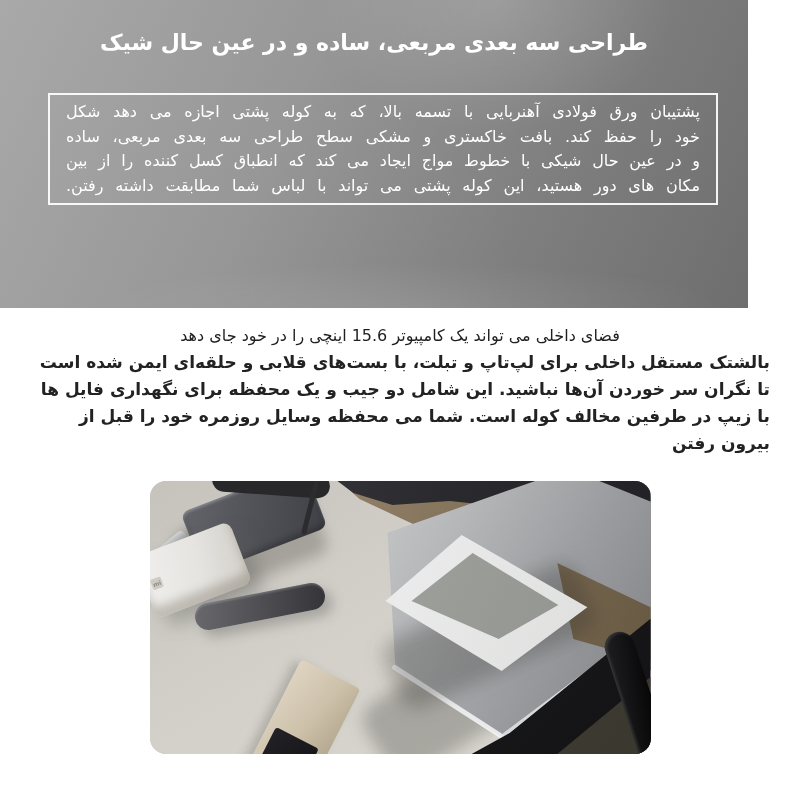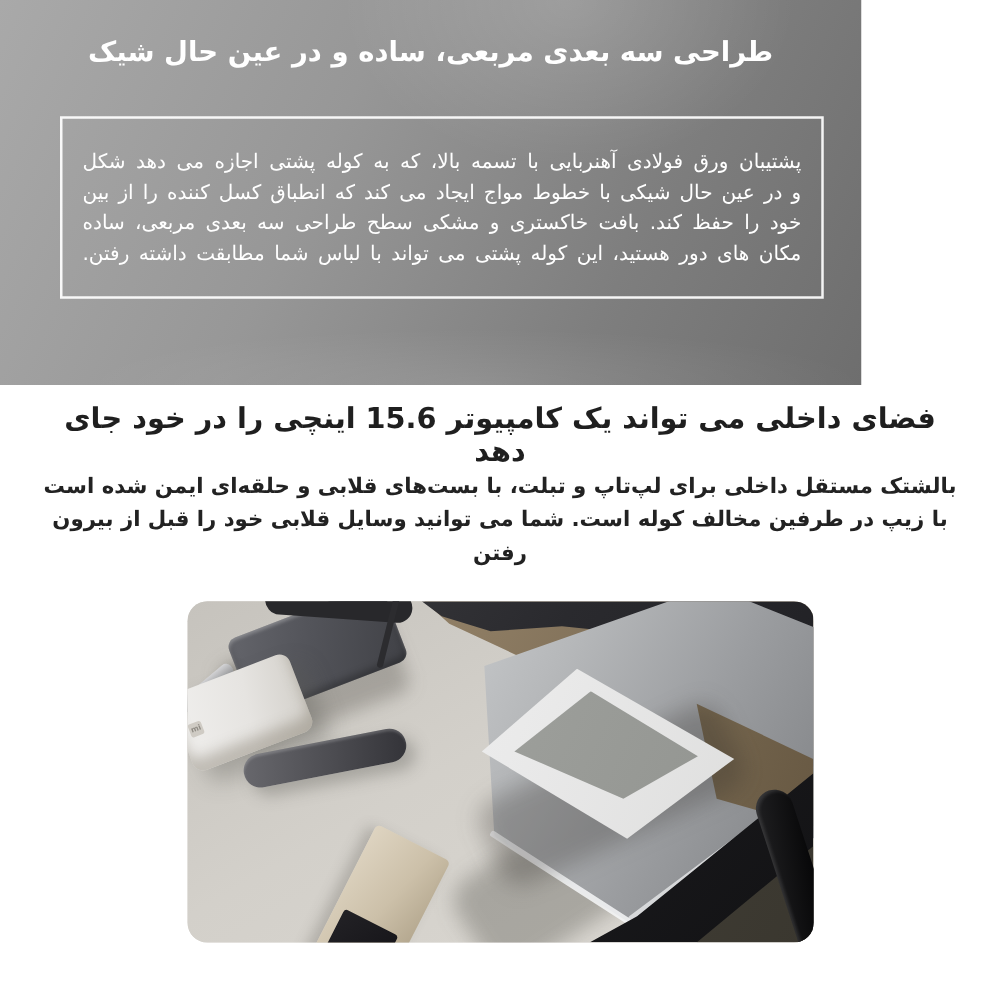--- a/index.html
+++ b/index.html
@@ -5,50 +5,50 @@
   html,body{margin:0;padding:0;}
   body{
     width:800px;height:800px;overflow:hidden;background:#ffffff;
     font-family:"DejaVu Sans",sans-serif;
     -webkit-font-smoothing:antialiased;
   }
   .page{width:800px;height:800px;position:relative;}
 
   
   .hero{
-    position:relative;width:689px;height:308px;
+    position:relative;width:748px;height:308px;
     background:
       radial-gradient(260px 190px at 66% 0%, rgba(255,255,255,0.16), rgba(255,255,255,0) 70%),
       radial-gradient(420px 60px at 55% 100%, rgba(255,255,255,0.10), rgba(255,255,255,0) 75%),
       linear-gradient(115deg,#a9a9a9 0%,#979797 38%,#7e7e7e 72%,#6e6e6e 100%);
   }
   .hero-title{
     padding-top:27px;margin:0 40px;
     text-align:center;direction:rtl;
     color:#ffffff;font-size:22px;font-weight:bold;line-height:32px;
   }
   .hero-box{
     position:absolute;left:48px;right:30px;top:93px;
     border:2px solid rgba(255,255,255,0.92);
-    padding:22px 16px;
+    padding:5px 16px;
     direction:rtl;
   }
   .hero-line{
     color:#ffffff;font-size:16px;line-height:24.6px;
     text-align:justify;text-align-last:justify;
     white-space:nowrap;overflow:hidden;
   }
 
   
   .features{padding-top:14px;direction:rtl;}
   .features-heading{
-    text-align:center;color:#1f1f1f;font-size:23px;font-weight:bold;line-height:27px;margin:0 40px;
+    text-align:center;color:#1f1f1f;font-size:16px;font-weight:normal;line-height:27px;margin:0 40px;
   }
   .features-line{
-    text-align:center;color:#222222;font-size:17px;font-weight:bold;line-height:27px;margin:0 30px;
+    color:#222222;font-size:17px;font-weight:bold;line-height:27px;margin:0 30px;
   }
 
   
   .photo{
     position:relative;width:501px;height:273px;margin:24px auto 0;
     border-radius:16px;overflow:hidden;background:#d3d0ca;
   }
   .photo *{position:absolute;}
   .ph-table{inset:0;background:linear-gradient(150deg,#c6c3bd 0%,#d3d0ca 45%,#dbd8d2 100%);}
   .ph-hdd-shadow{left:30px;top:26px;width:142px;height:72px;transform:rotate(-21deg);
@@ -114,30 +114,31 @@
 </style>
 </head>
 <body>
 
 <div class="page">
 
   <section class="hero">
     <h1 class="hero-title">طراحی سه بعدی مربعی، ساده و در عین حال شیک</h1>
     <div class="hero-box">
       <div class="hero-line">پشتیبان ورق فولادی آهنربایی با تسمه بالا، که به کوله پشتی اجازه می دهد شکل</div>
+      <div class="hero-line">خود را حفظ کند. بافت خاکستری و مشکی سطح طراحی سه بعدی مربعی، ساده</div>
       <div class="hero-line">و در عین حال شیکی با خطوط مواج ایجاد می کند که انطباق کسل کننده را از بین</div>
-      <div class="hero-line">خود را حفظ کند. بافت خاکستری و مشکی سطح طراحی سه بعدی مربعی، ساده</div>
       <div class="hero-line">مکان های دور هستید، این کوله پشتی می تواند با لباس شما مطابقت داشته رفتن.</div>
     </div>
   </section>
 
   <section class="features">
     <div class="features-heading">فضای داخلی می تواند یک کامپیوتر 15.6 اینچی را در خود جای دهد</div>
     <div class="features-line">بالشتک مستقل داخلی برای لپ‌تاپ و تبلت، با بست‌های قلابی و حلقه‌ای ایمن شده است</div>
-    <div class="features-line">با زیپ در طرفین مخالف کوله است. شما می توانید وسایل قلابی خود را قبل از بیرون رفتن</div>
+    <div class="features-line">تا نگران سر خوردن آن‌ها نباشید. این شامل دو جیب و یک محفظه برای نگهداری فایل ها</div>
+    <div class="features-line">با زیپ در طرفین مخالف کوله است. شما می محفظه وسایل روزمره خود را قبل از بیرون رفتن</div>
   </section>
 
   <div class="photo">
     <div class="ph-table"></div>
 
     <div class="ph-hdd-shadow"></div>
     <div class="ph-hdd"></div>
     <div class="ph-pen"></div>
     <div class="ph-powerbank">
       <div class="ph-mi-logo">mi</div>

